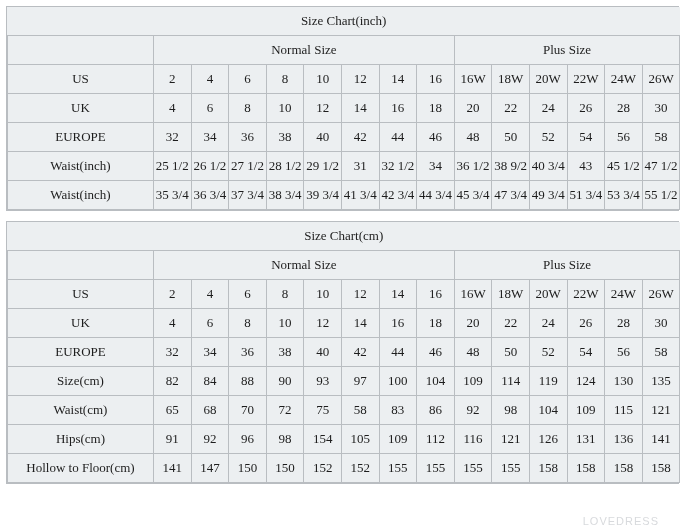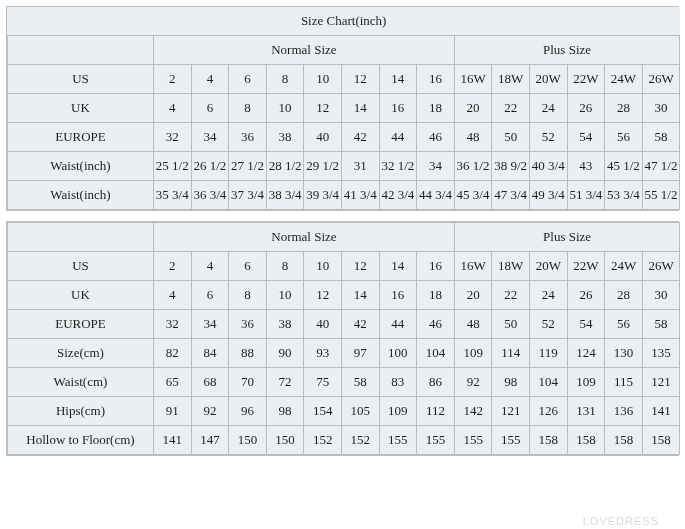--- a/index.html
+++ b/index.html
@@ -191,20 +191,23 @@
   </div>
 
   <div class="chart-block">
     <table class="size-table">
       <colgroup>
         <col style="width:146px">
         <col span="14" style="width:37.6px">
       </colgroup>
       <tbody>
         <tr>
+          <td class="title-cell" colspan="15">Size Chart(cm)</td>
+        </tr>
+        <tr>
           <td class="corner"></td>
           <td class="group-cell" colspan="8">Normal Size</td>
           <td class="group-cell" colspan="6">Plus Size</td>
         </tr>
         <tr>
           <td class="rowlabel">US</td>
           <td class="val">2</td>
           <td class="val">4</td>
           <td class="val">6</td>
           <td class="val">8</td>
@@ -290,21 +293,21 @@
         <tr class="tall-row">
           <td class="rowlabel">Hips(cm)</td>
           <td class="val">91</td>
           <td class="val">92</td>
           <td class="val">96</td>
           <td class="val">98</td>
           <td class="val">154</td>
           <td class="val">105</td>
           <td class="val">109</td>
           <td class="val">112</td>
-          <td class="val">142</td>
+          <td class="val">116</td>
           <td class="val">121</td>
           <td class="val">126</td>
           <td class="val">131</td>
           <td class="val">136</td>
           <td class="val">141</td>
         </tr>
         <tr class="tall-row">
           <td class="rowlabel">Hollow to Floor(cm)</td>
           <td class="val">141</td>
           <td class="val">147</td>

